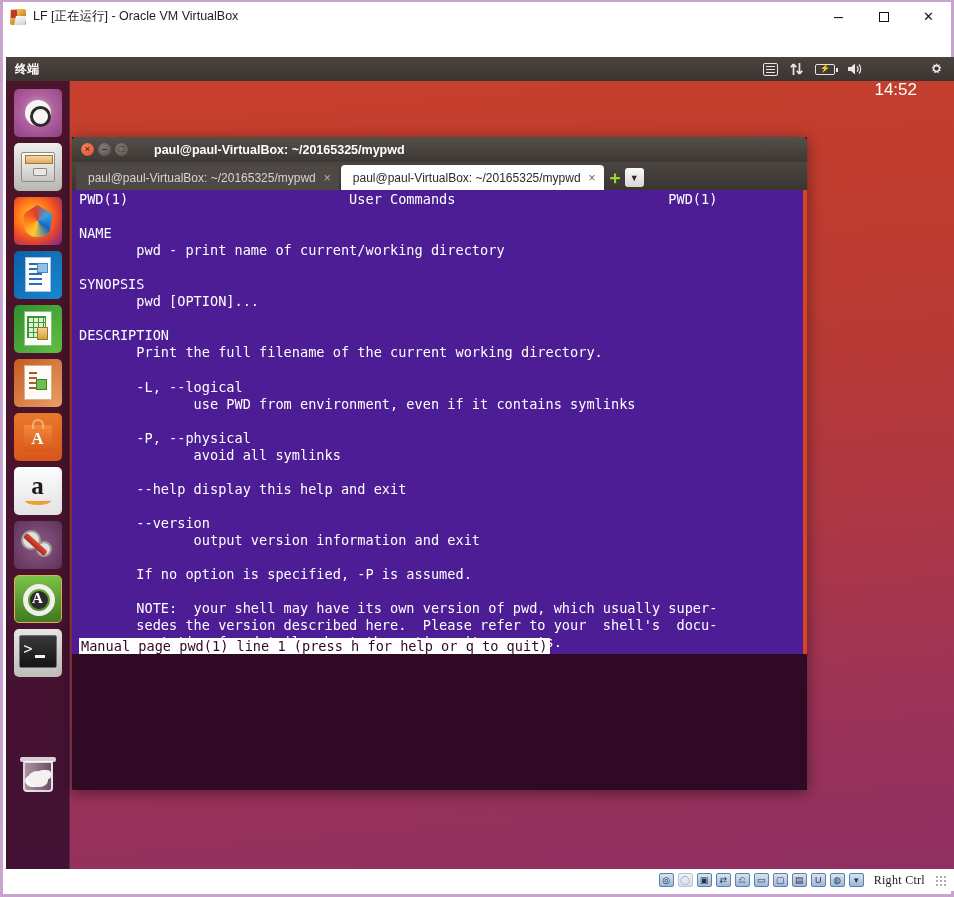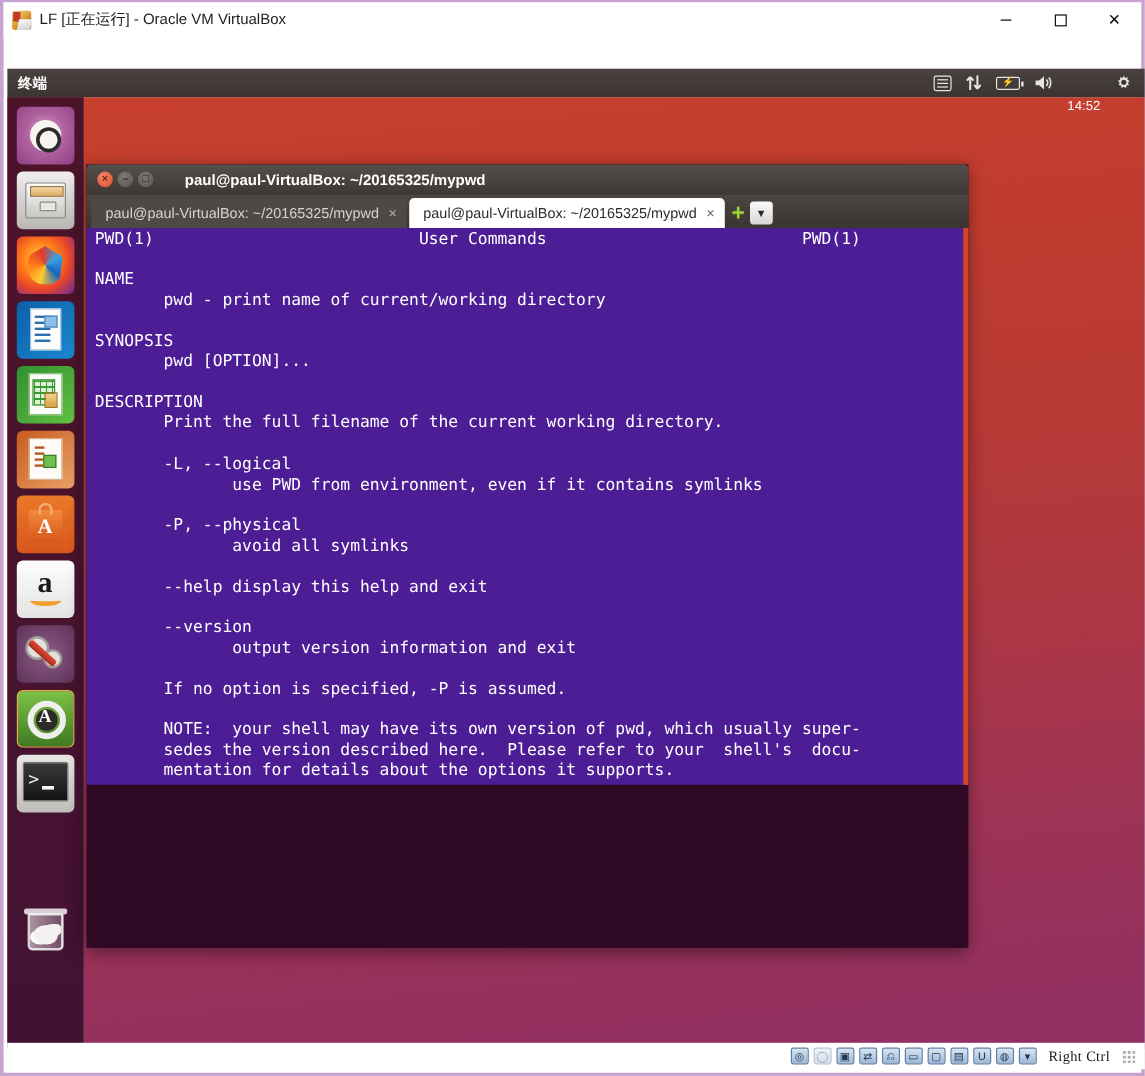--- a/index.html
+++ b/index.html
@@ -106,21 +106,21 @@
   .ind-batt {
     width:20px; height:11px; border:1.6px solid #e8e6e4; border-radius:2px;
     position:relative; display:flex; align-items:center; justify-content:center;
   }
   .ind-batt::after{
     content:""; position:absolute; right:-4px; top:3px; width:2.5px; height:4px;
     background:#e8e6e4;
   }
   .bolt { font-size:8px; color:#e8e6e4; line-height:1; }
   .ind-vol { font-size:13px; }
-  .ind-clock { font-size:11px; color:#fff;margin-top:40px; }
+  .ind-clock { font-size:17px; color:#fff;margin-top:40px; }
   .ind-gear { font-size:14px; }
 
   
   #launcher {
     position:absolute; left:0; top:24px; width:64px; height:793px;
     background: rgba(49,11,43,0.82);
     border-right:1px solid rgba(255,255,255,0.10);
   }
   .lnch {
     position:relative;
@@ -571,20 +571,21 @@
        NOTE:  your shell may have its own version of pwd, which usually super‐
        sedes the version described here.  Please refer to your  shell's  docu‐
        mentation for details about the options it supports.
 
 AUTHOR
        Written by Jim Meyering.
 
 REPORTING BUGS
        GNU coreutils online help: &lt;http://www.gnu.org/software/coreutils/&gt;
        Report pwd translation bugs to &lt;http://translationproject.org/team/&gt;</div>
+        <div id="term-status">Manual page pwd(1) line 1 (press h for help or q to quit)</div>
         <div id="term-scrollbar">
           <div id="term-scroll-thumb"></div>
         </div>
       </div>
 
     </div>
 
   </div>
 
   <div id="vbox-statusbar">

